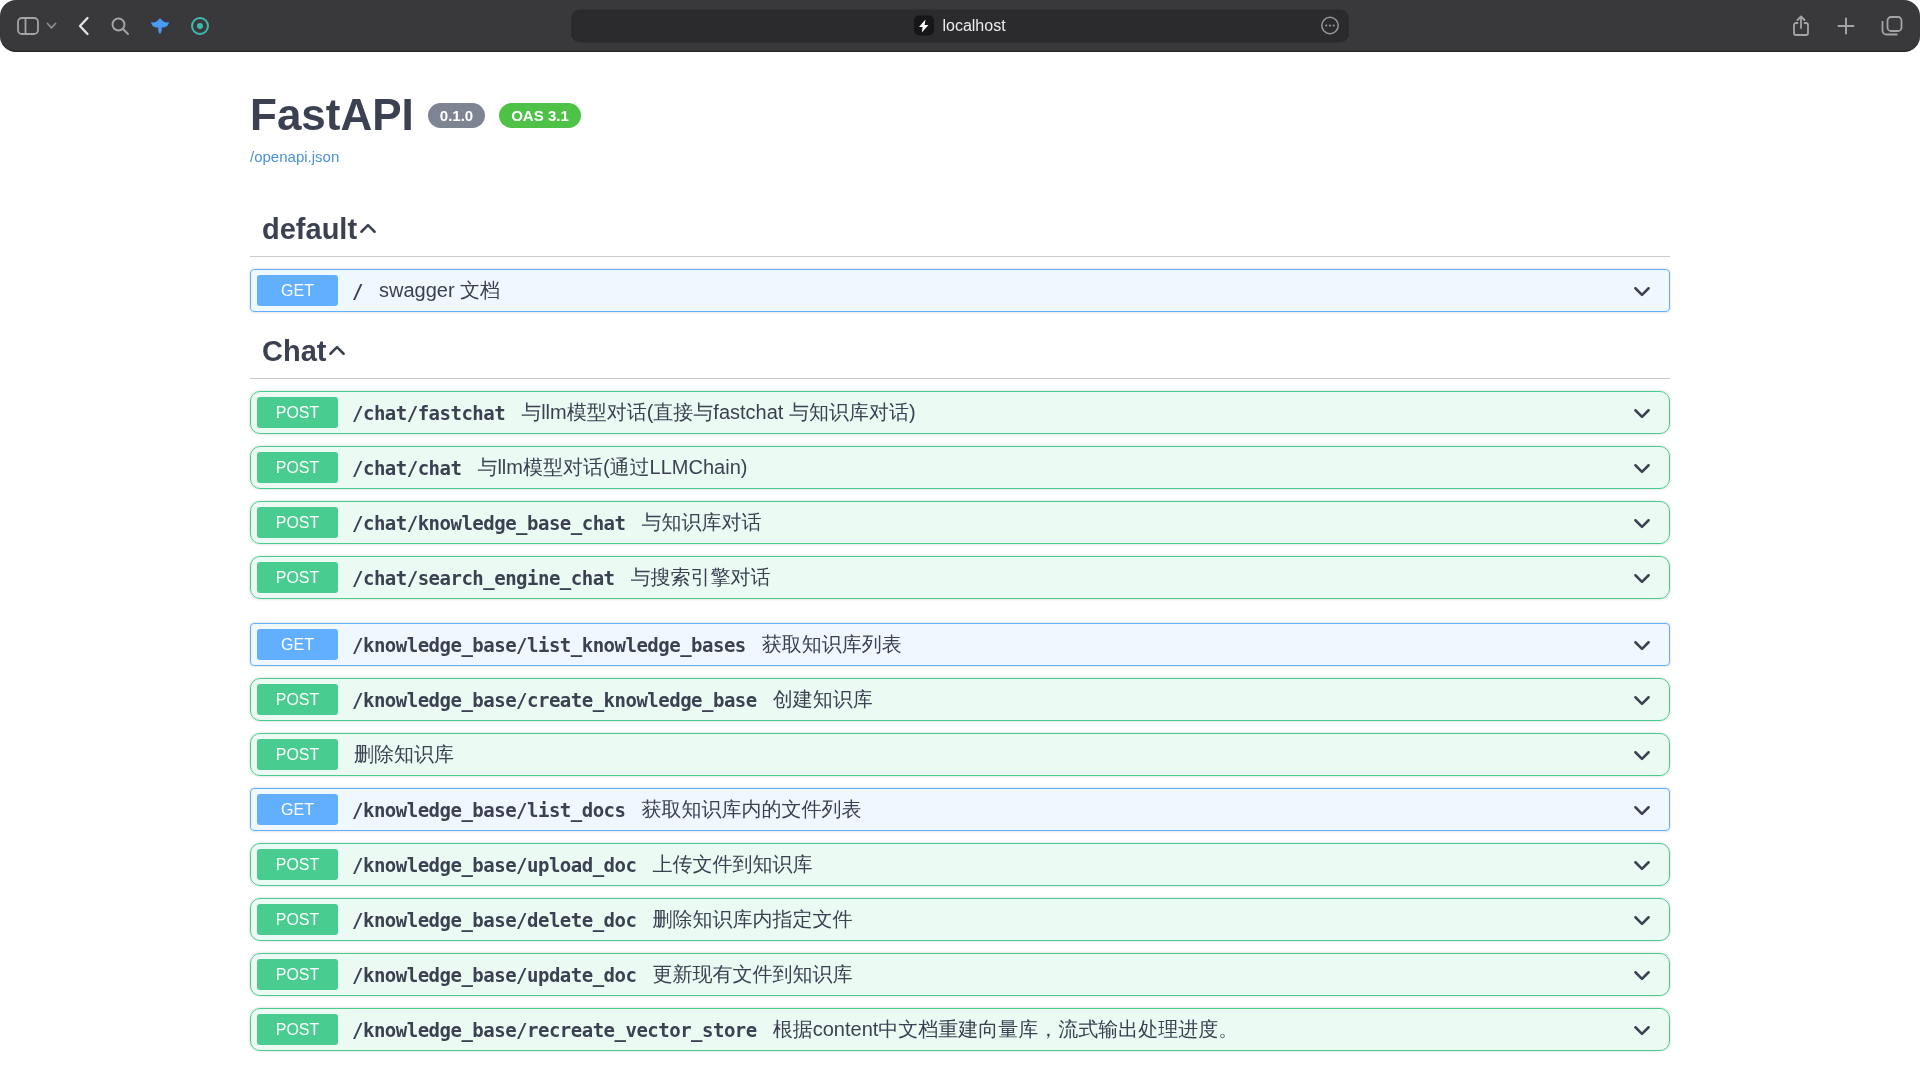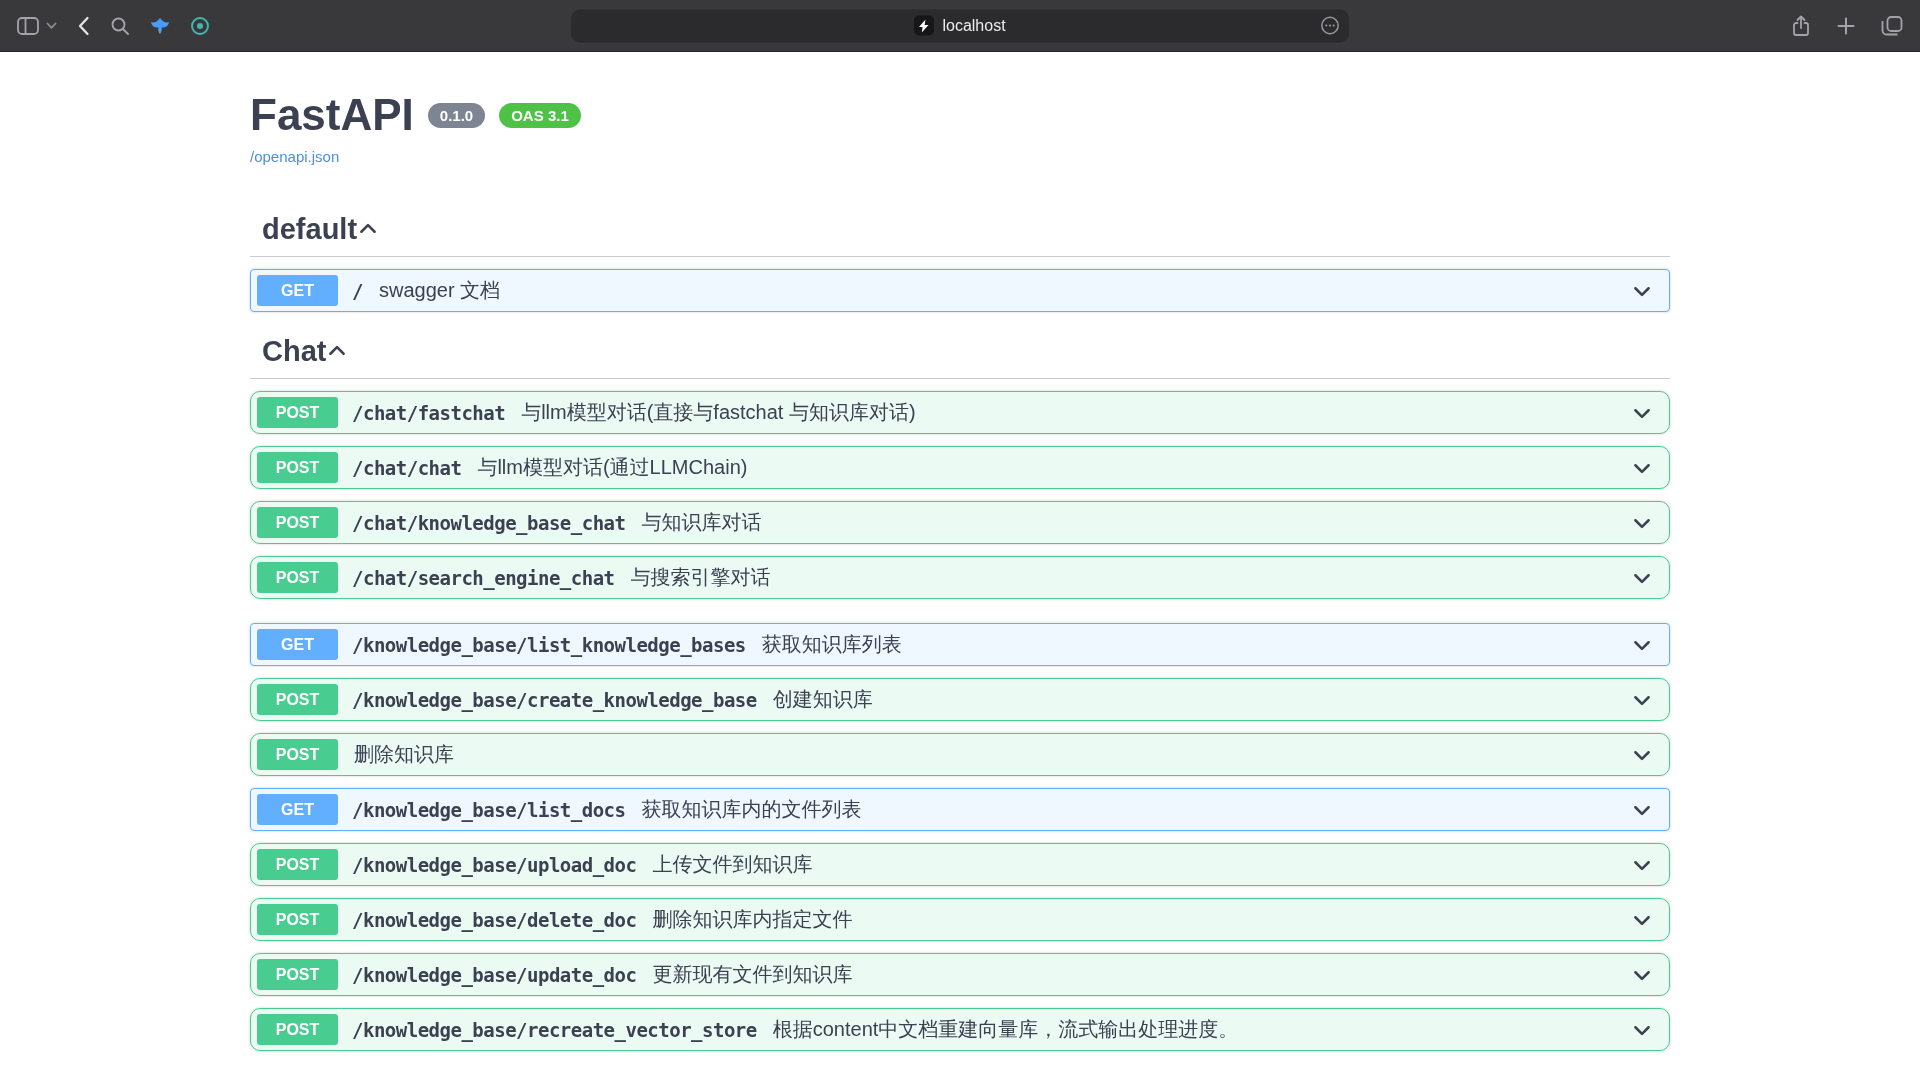--- a/index.html
+++ b/index.html
@@ -1,21 +1,21 @@
 <!DOCTYPE html>
 <html style="--get: #61affe; --post: #49cc90; --text: #3b4151; --link: #4990e2; --badge-gray: #7d8492; --badge-green: #4dc247;"><head>
 <meta charset="utf-8">
 <style>
   * { margin:0; padding:0; box-sizing:border-box; }
   html,body { width:1920px; height:1080px; overflow:hidden; background:#fff;
               font-family:"Liberation Sans", sans-serif; }
 
   
   .toolbar { height:52px; background:#39393b; border-bottom:1px solid #232325;
-             display:flex; align-items:center; position:relative; padding:0 16px; }
+             display:flex; align-items:center; position:relative; padding:0 16px;border-radius:16px; }
   .tb-left, .tb-right { display:flex; align-items:center; }
   .tb-left { gap:20px; }
   .tb-right { margin-left:auto; gap:24px; }
   .tb-icon { display:flex; align-items:center; justify-content:center; cursor:default; }
   .sidebar-group { display:flex; align-items:center; gap:6px; }
 
   .url-field { position:absolute; left:50%; top:50%; transform:translate(-50%,-50%);
                width:778px; height:33px; background:#2b2b2d; border-radius:9px;
                display:flex; align-items:center; justify-content:center; }
   .url-center { display:flex; align-items:center; gap:8px; }
@@ -45,21 +45,21 @@
                 cursor:pointer; }
   .tag-title { font-size:29px; line-height:34px; font-weight:bold; color:var(--text,#3b4151); }
   .ops { padding-top:12px; }
 
   .opblock { display:flex; align-items:center; height:43px; margin-bottom:12px;
              border:1px solid; border-radius:4px; padding:0 16px 0 6px;
              box-shadow:0 0 3px rgba(0,0,0,.19); cursor:pointer; }
   .opblock.get  { background:rgba(97,175,254,.1);  border-color:var(--get,#61affe); }
   .opblock.post { background:rgba(73,204,144,.1); border-color:var(--post,#49cc90);border-radius:10px; }
   .method { width:81px; height:31px; line-height:31px; text-align:center;
-            border-radius:3px; color:#fff; font-weight:bold; font-size:16px; flex:0 0 81px; }
+            border-radius:3px; color:#fff; font-weight:normal; font-size:16px; flex:0 0 81px; }
   .opblock.get  .method { background:var(--get,#61affe); }
   .opblock.post .method { background:var(--post,#49cc90); }
   .path { font-family:"DejaVu Sans Mono", monospace; font-weight:bold; font-size:19px;
           letter-spacing:-0.5px; color:var(--text,#3b4151); margin-left:14px; white-space:nowrap; }
   .desc { font-size:20px; color:var(--text,#3b4151); margin-left:16px; white-space:nowrap;
           overflow:hidden; text-overflow:ellipsis; }
   .arrow { display:flex; align-items:center; }
   .op-arrow { margin-left:auto; }
 </style>
 </head>

